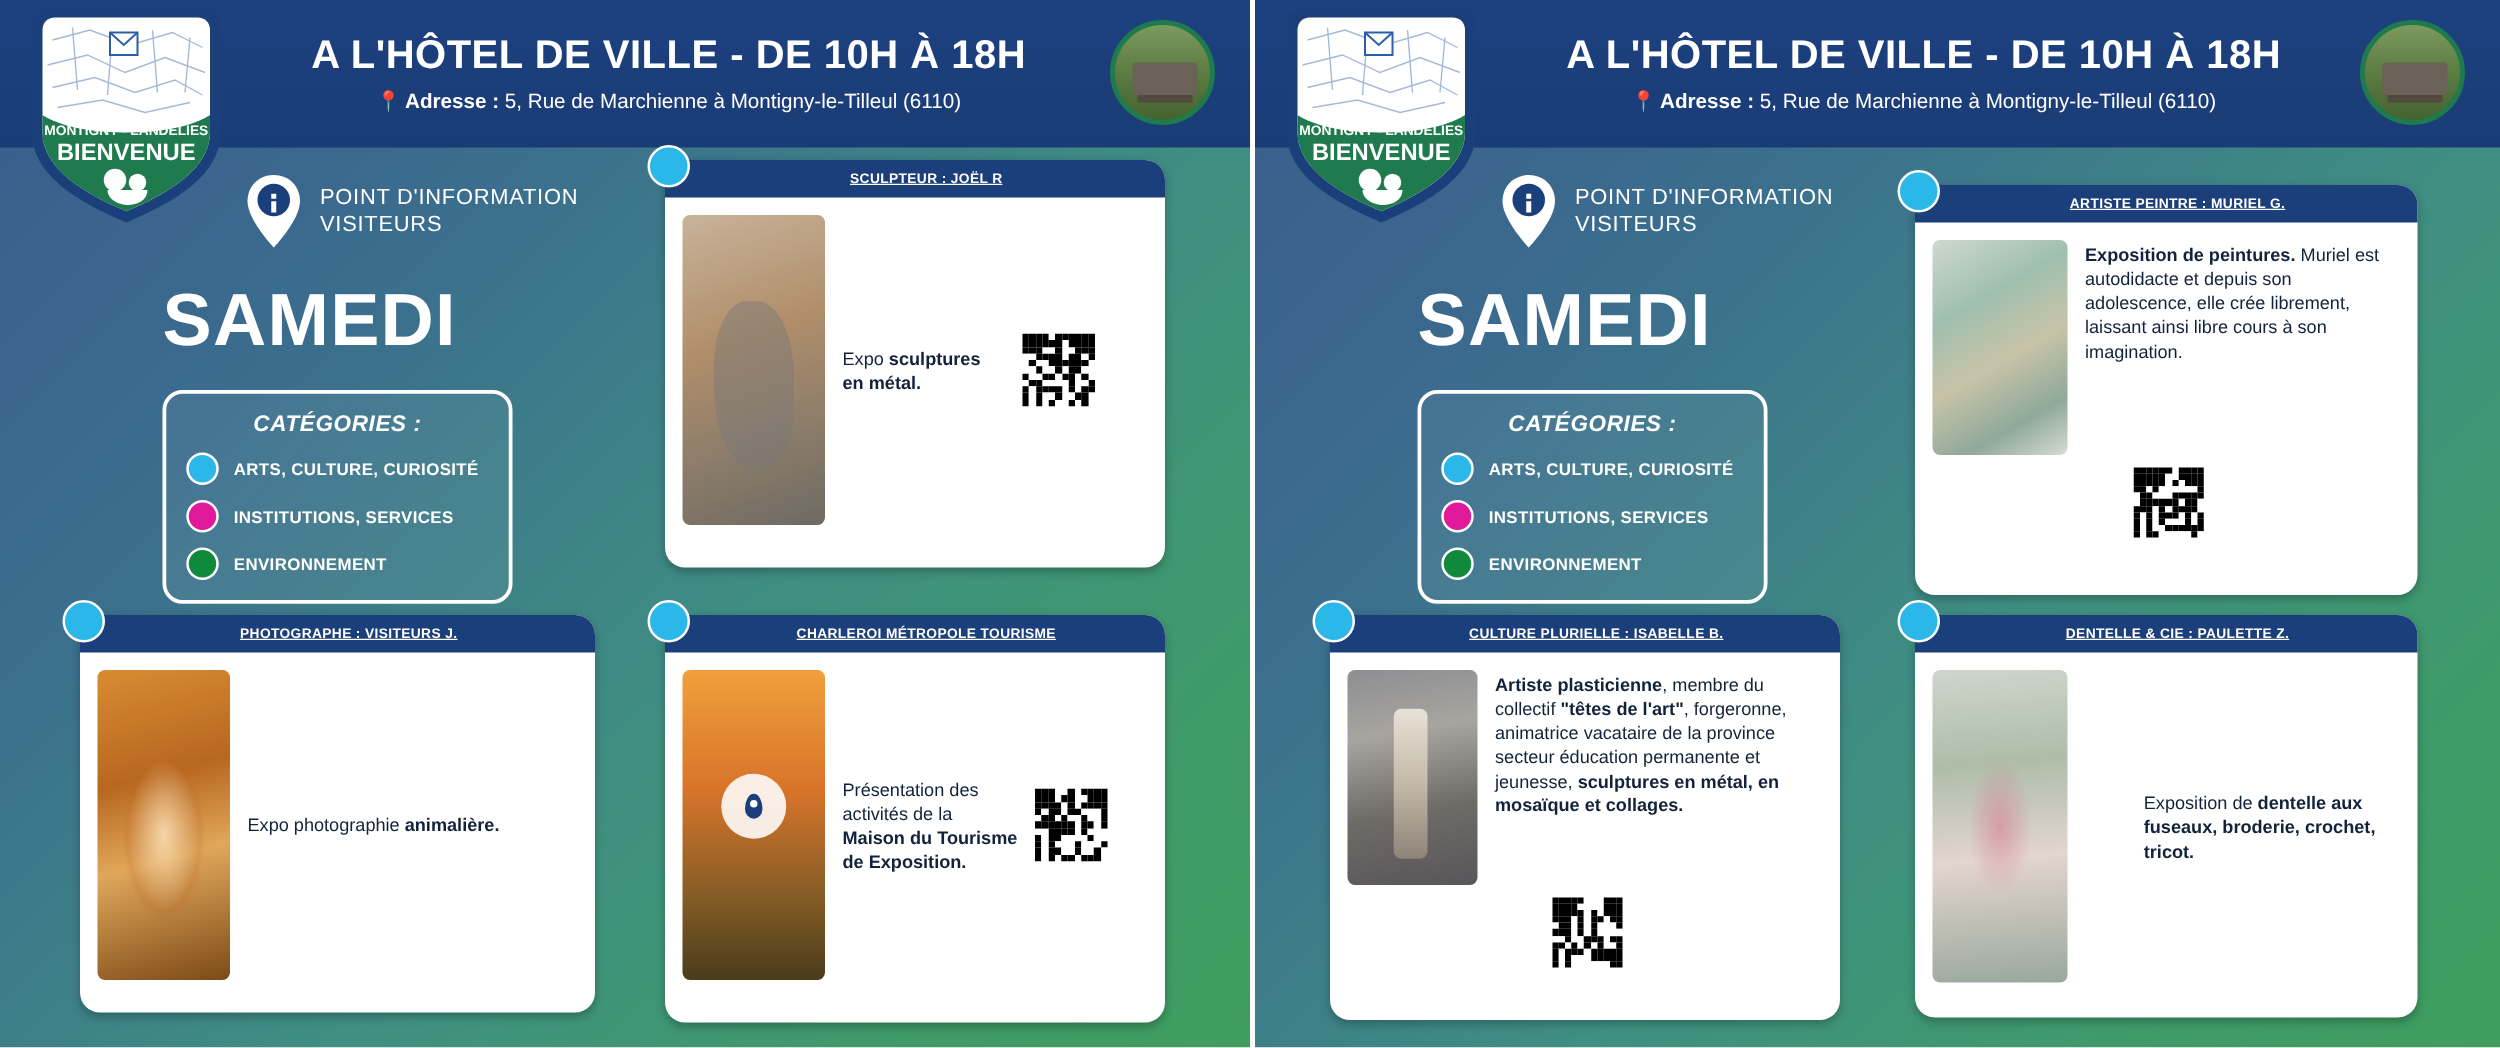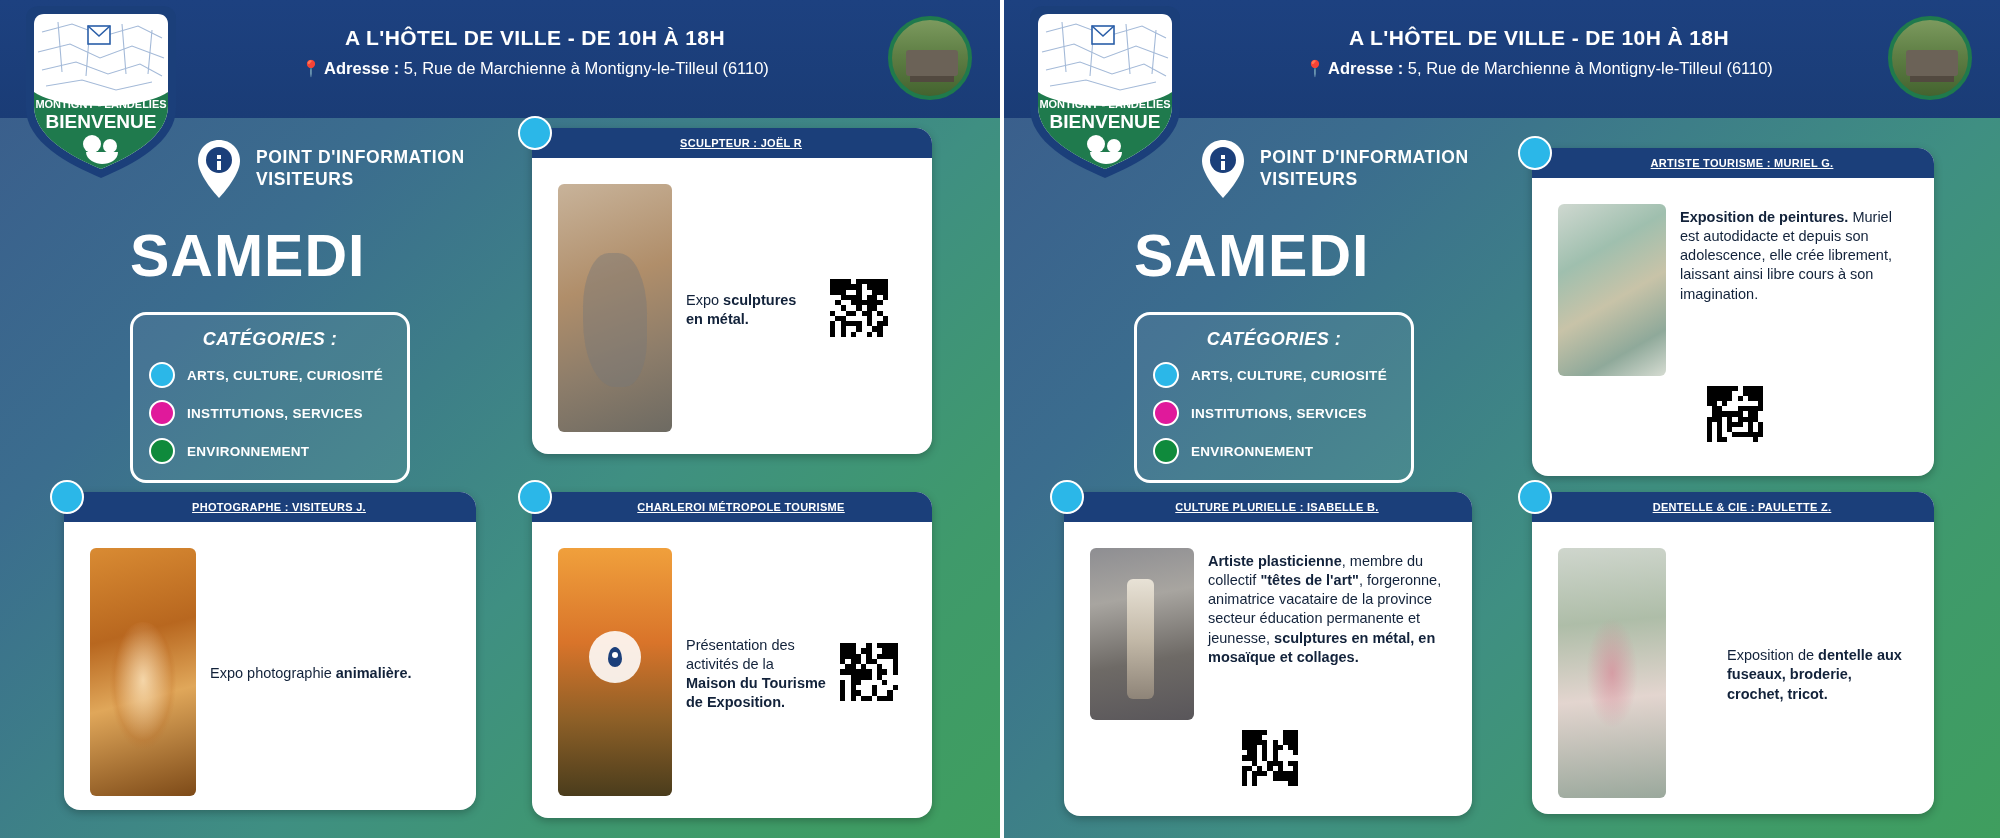--- a/index.html
+++ b/index.html
@@ -37,21 +37,21 @@
     background: linear-gradient(180deg,#1d4180 0%, #1a3c76 100%);
   }
   .topbar-inner {
     position: absolute;
     left: 200px; top: 26px;
     width: 670px;
     text-align: center;
     color: #ffffff;
   }
   .topbar-title {
-    font-size: 21px;
+    font-size: 32px;
     font-weight: bold;
     letter-spacing: .4px;
     line-height: 1.1;
   }
   .topbar-addr {
     margin-top: 10px;
     font-size: 16.5px;
     color: #ffffff;
   }
   .topbar-addr b { font-weight: bold; }
@@ -99,21 +99,21 @@
     gap: 14px;
     color: #ffffff;
   }
   .infopoint .marker {
     position: relative;
     width: 46px; height: 62px;
   }
   .marker-svg { display: block; }
   .infopoint-label {
     font-size: 17.5px;
-    font-weight: bold;
+    font-weight: normal;
     letter-spacing: .6px;
     line-height: 1.25;
     width: 230px;
   }
 
   
   .day {
     position: absolute;
     left: 130px; top: 222px;
     font-size: 59px;
@@ -190,21 +190,21 @@
     position: absolute;
     left: -14px; top: -12px;
     width: 34px; height: 34px;
     border-radius: 50%;
     border: 2px solid #ffffff;
     z-index: 5;
   }
   .card-body {
     display: flex;
     gap: 14px;
-    padding: 26px;
+    padding: 14px;
   }
   .thumb {
     flex: 0 0 auto;
     border-radius: 6px;
     overflow: hidden;
     position: relative;
   }
   .txt {
     font-size: 14.5px;
     color: #12223a;
@@ -713,21 +713,21 @@
         <span class="cat-label">INSTITUTIONS, SERVICES</span>
       </div>
       <div class="cat-row">
         <span class="dot" style="background:#0f8a3c"></span>
         <span class="cat-label">ENVIRONNEMENT</span>
       </div>
     </div>
 
     <div class="card" style="left:528px; top:148px; width:402px; height:328px;">
       <span class="card-bullet" style="background:#2bb7e8"></span>
-      <div class="card-head">ARTISTE TOURISME : MURIEL G.</div>
+      <div class="card-head">ARTISTE PEINTRE : MURIEL G.</div>
       <div class="card-body col">
         <div class="row2">
           <div class="thumb ph-paint" style="width:108px;height:172px;"></div>
           <div class="txt">
             <b>Exposition de peintures.</b>
             <span>Muriel est autodidacte et depuis son adolescence, elle crée librement, laissant ainsi libre cours à son imagination.</span>
           </div>
         </div>
         <div class="qr" style="margin-left:4px;">
           <div class="qrc" style="width:56px;height:56px;">

